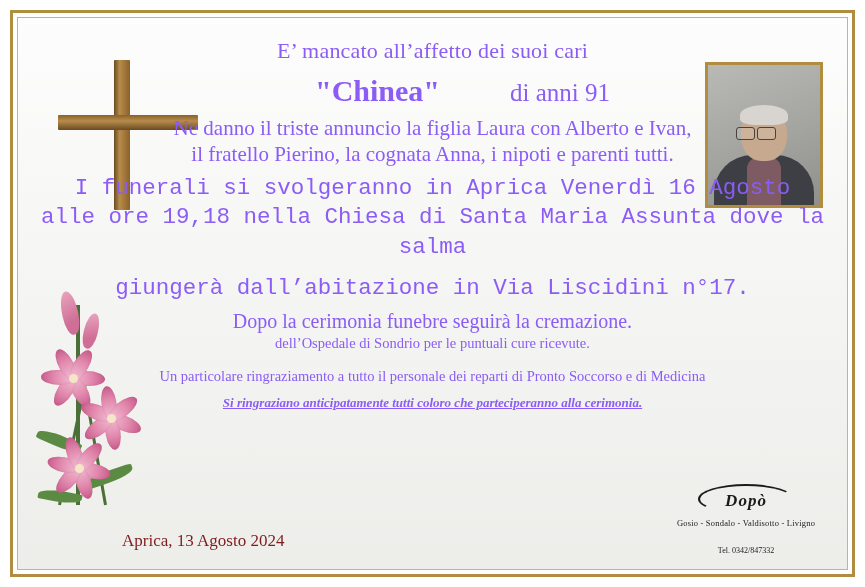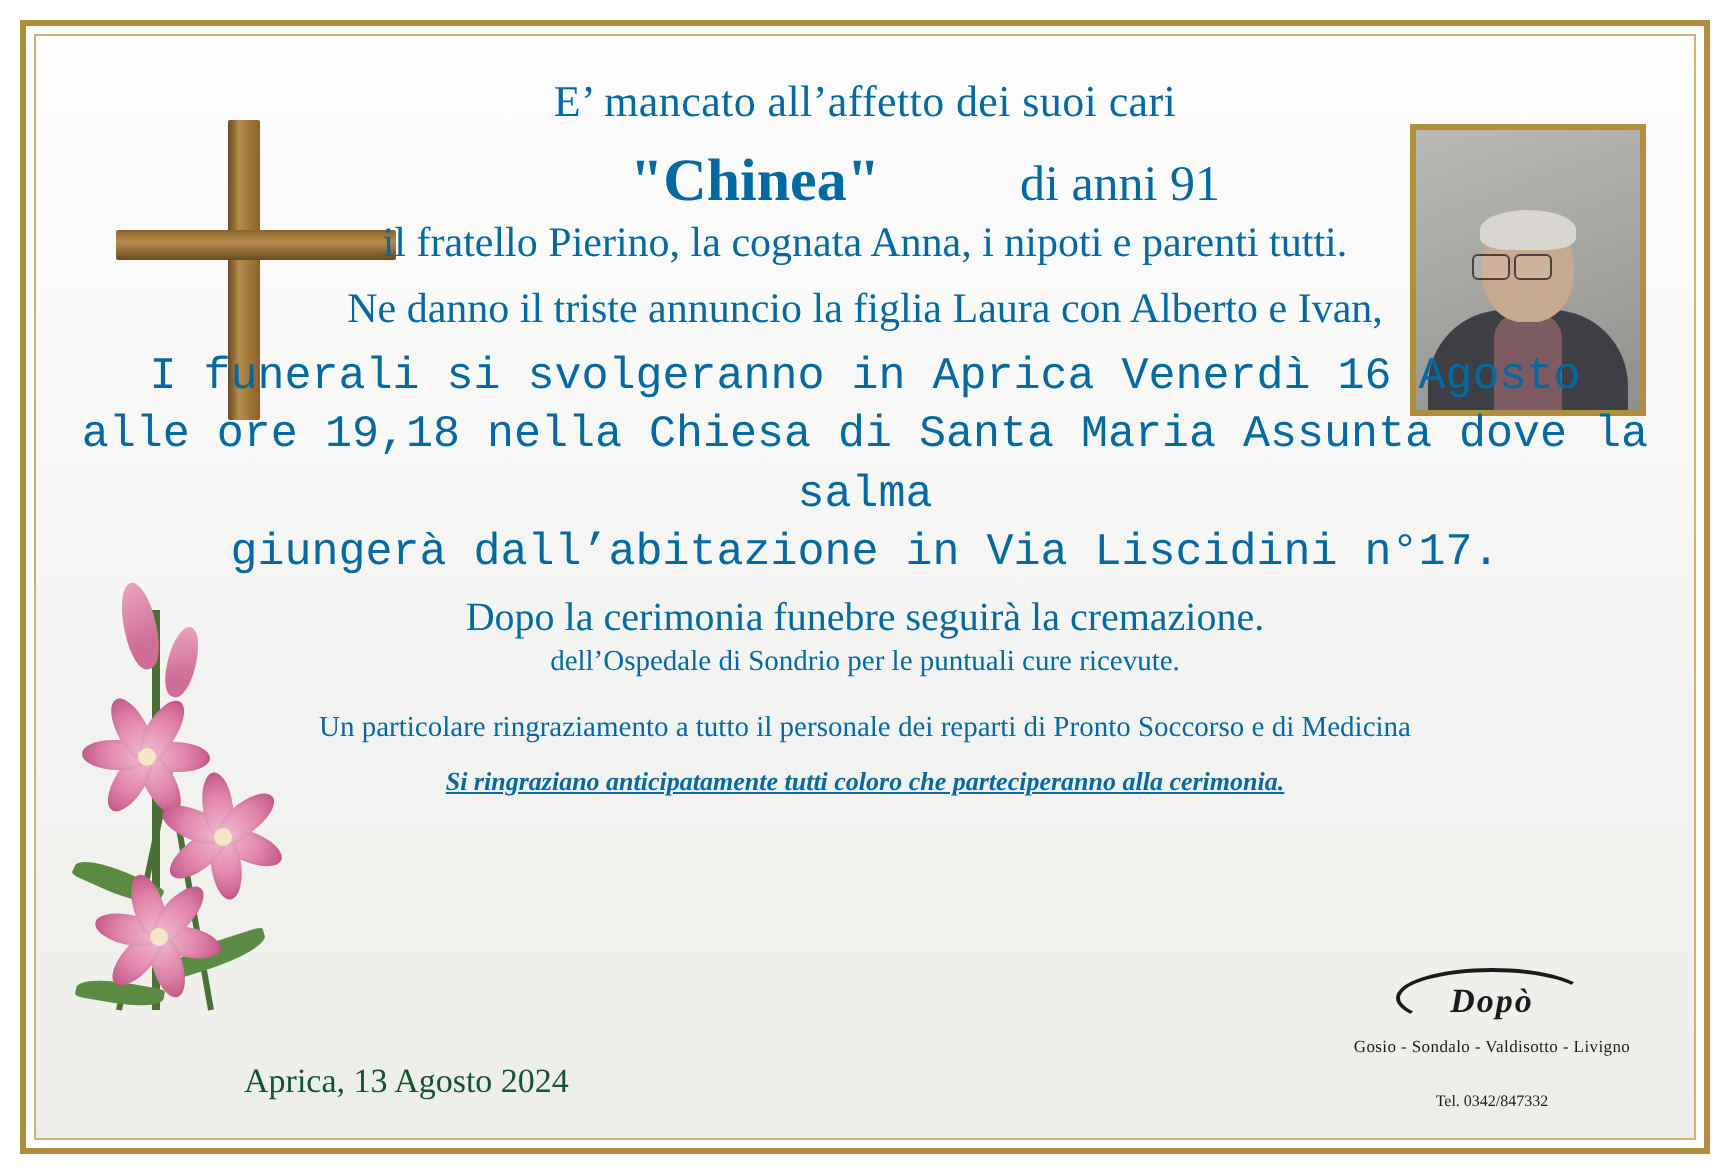--- a/index.html
+++ b/index.html
@@ -199,21 +199,21 @@
     border-radius: 50%;
   }
 
   
   .content {
     position: absolute;
     left: 30px;
     right: 30px;
     top: 38px;
     text-align: center;
-    color: #0369a1;
+    color: #8b5cf6;
   }
   .line-top {
     font-size: 22px;
     letter-spacing: 0.2px;
   }
   .name {
     margin-top: 4px;
     font-size: 60px;
     line-height: 1.05;
     letter-spacing: 0.5px;
@@ -261,21 +261,21 @@
     font-style: italic;
     font-weight: 700;
     text-decoration: underline;
   }
 
   .place-date {
     position: absolute;
     left: 122px;
     bottom: 36px;
     font-size: 17px;
-    color: #14532d;
+    color: #7f1d1d;
   }
 
   
   .agency {
     position: absolute;
     right: 44px;
     bottom: 32px;
     width: 150px;
     text-align: center;
     color: #1b1b1b;
@@ -379,25 +379,25 @@
       <span class="flower-center"></span>
     </div>
   </div>
 
   <div class="content">
     <div class="line-top">E’ mancato all’affetto dei suoi cari</div>
     <div class="nickname-row">
       <span class="nickname">"Chinea"</span>
       <span class="age">di anni 91</span>
     </div>
+    <div class="para">Ne danno il triste annuncio la figlia Laura con Alberto e Ivan,</div>
     <div class="para" style="margin-top:0">il fratello Pierino, la cognata Anna, i nipoti e parenti tutti.</div>
-    <div class="para">Ne danno il triste annuncio la figlia Laura con Alberto e Ivan,</div>
     <div class="para-strong">I funerali si svolgeranno in Aprica Venerdì 16 Agosto</div>
     <div class="para-strong" style="margin-top:0">alle ore 19,18 nella Chiesa di Santa Maria Assunta dove la salma</div>
-    <div class="para-strong" style="margin-top:0">giungerà dall’abitazione in Via Liscidini n°17.</div>
+    <div class="para-strong" style="margin-top:12px">giungerà dall’abitazione in Via Liscidini n°17.</div>
     <div class="para-small">Dopo la cerimonia funebre seguirà la cremazione.</div>
     <div class="thanks" style="margin-top:0">dell’Ospedale di Sondrio per le puntuali cure ricevute.</div>
     <div class="thanks">Un particolare ringraziamento a tutto il personale dei reparti di Pronto Soccorso e di Medicina</div>
     <div class="thanks2">Si ringraziano anticipatamente tutti coloro che parteciperanno alla cerimonia.</div>
   </div>
 
   <div class="place-date">Aprica, 13 Agosto 2024</div>
 
   <div class="agency">
     <div class="agency-mark">

